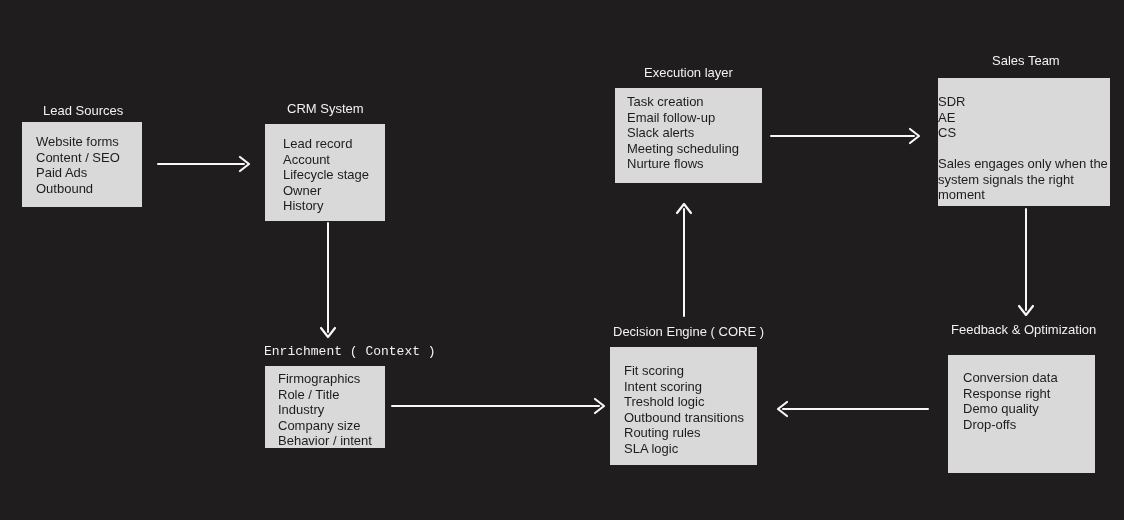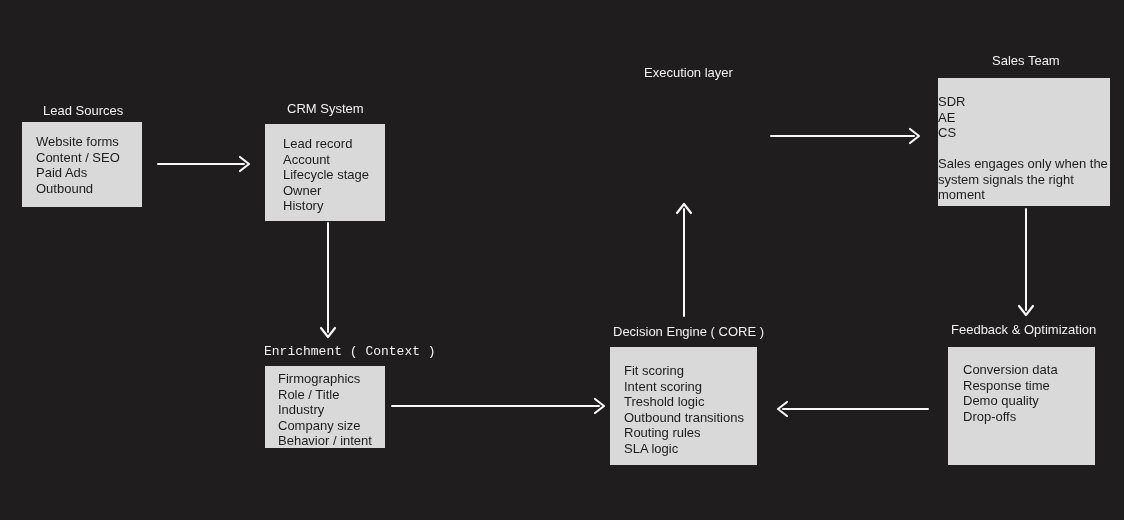--- a/index.html
+++ b/index.html
@@ -43,21 +43,21 @@
   #l-enrich{left:264px;top:344px;font-family:Liberation Mono, monospace;}
   #l-decision{left:613px;top:324px;}
   #l-feedback{left:951px;top:322px;}
   
   #b-lead{left:22px;top:122px;width:120px;height:85px;padding:12px 14px;}
   #b-crm{left:265px;top:124px;width:120px;height:97px;padding:12px 18px;}
   #b-exec{left:615px;top:88px;width:147px;height:95px;padding:6px 12px;}
   #b-sales{left:938px;top:78px;width:172px;height:128px;padding:16px 0;}
   #b-enrich{left:265px;top:366px;width:120px;height:82px;padding:5px 13px;}
   #b-decision{left:610px;top:347px;width:147px;height:118px;padding:16px 14px;}
-  #b-feedback{left:948px;top:347px;width:147px;height:118px;padding:15px 15px;}
+  #b-feedback{left:948px;top:355px;width:147px;height:118px;padding:15px 15px;}
 </style>
 </head>
 <body>
 
 <div class="canvas">
 
   <svg class="edges" viewBox="0 0 1124 520" xmlns="http://www.w3.org/2000/svg">
     <g>
       <line x1="158" y1="164" x2="244" y2="164"></line>
       <polyline points="240,157 249,164 240,171"></polyline>
@@ -103,20 +103,29 @@
     <div>
         <div class="box-line">Lead record</div>
         <div class="box-line">Account</div>
         <div class="box-line">Lifecycle stage</div>
         <div class="box-line">Owner</div>
         <div class="box-line">History</div>
       </div>
   </div>
 
   <div class="node-label" id="l-exec">Execution layer</div>
+  <div class="node-box" id="b-exec">
+    <div>
+        <div class="box-line">Task creation</div>
+        <div class="box-line">Email follow-up</div>
+        <div class="box-line">Slack alerts</div>
+        <div class="box-line">Meeting scheduling</div>
+        <div class="box-line">Nurture flows</div>
+      </div>
+  </div>
 
   <div class="node-label" id="l-sales">Sales Team</div>
   <div class="node-box" id="b-sales">
     <div>
         <div class="box-line">SDR</div>
         <div class="box-line">AE</div>
         <div class="box-line">CS</div>
       </div>
     <div class="box-note">Sales engages only when the system signals the right moment</div>
   </div>
@@ -141,19 +150,19 @@
         <div class="box-line">Outbound transitions</div>
         <div class="box-line">Routing rules</div>
         <div class="box-line">SLA logic</div>
       </div>
   </div>
 
   <div class="node-label" id="l-feedback">Feedback &amp; Optimization</div>
   <div class="node-box" id="b-feedback">
     <div>
         <div class="box-line">Conversion data</div>
-        <div class="box-line">Response time</div>
+        <div class="box-line">Response right</div>
         <div class="box-line">Demo quality</div>
         <div class="box-line">Drop-offs</div>
       </div>
   </div>
 
 </div>
 
 </body></html>

